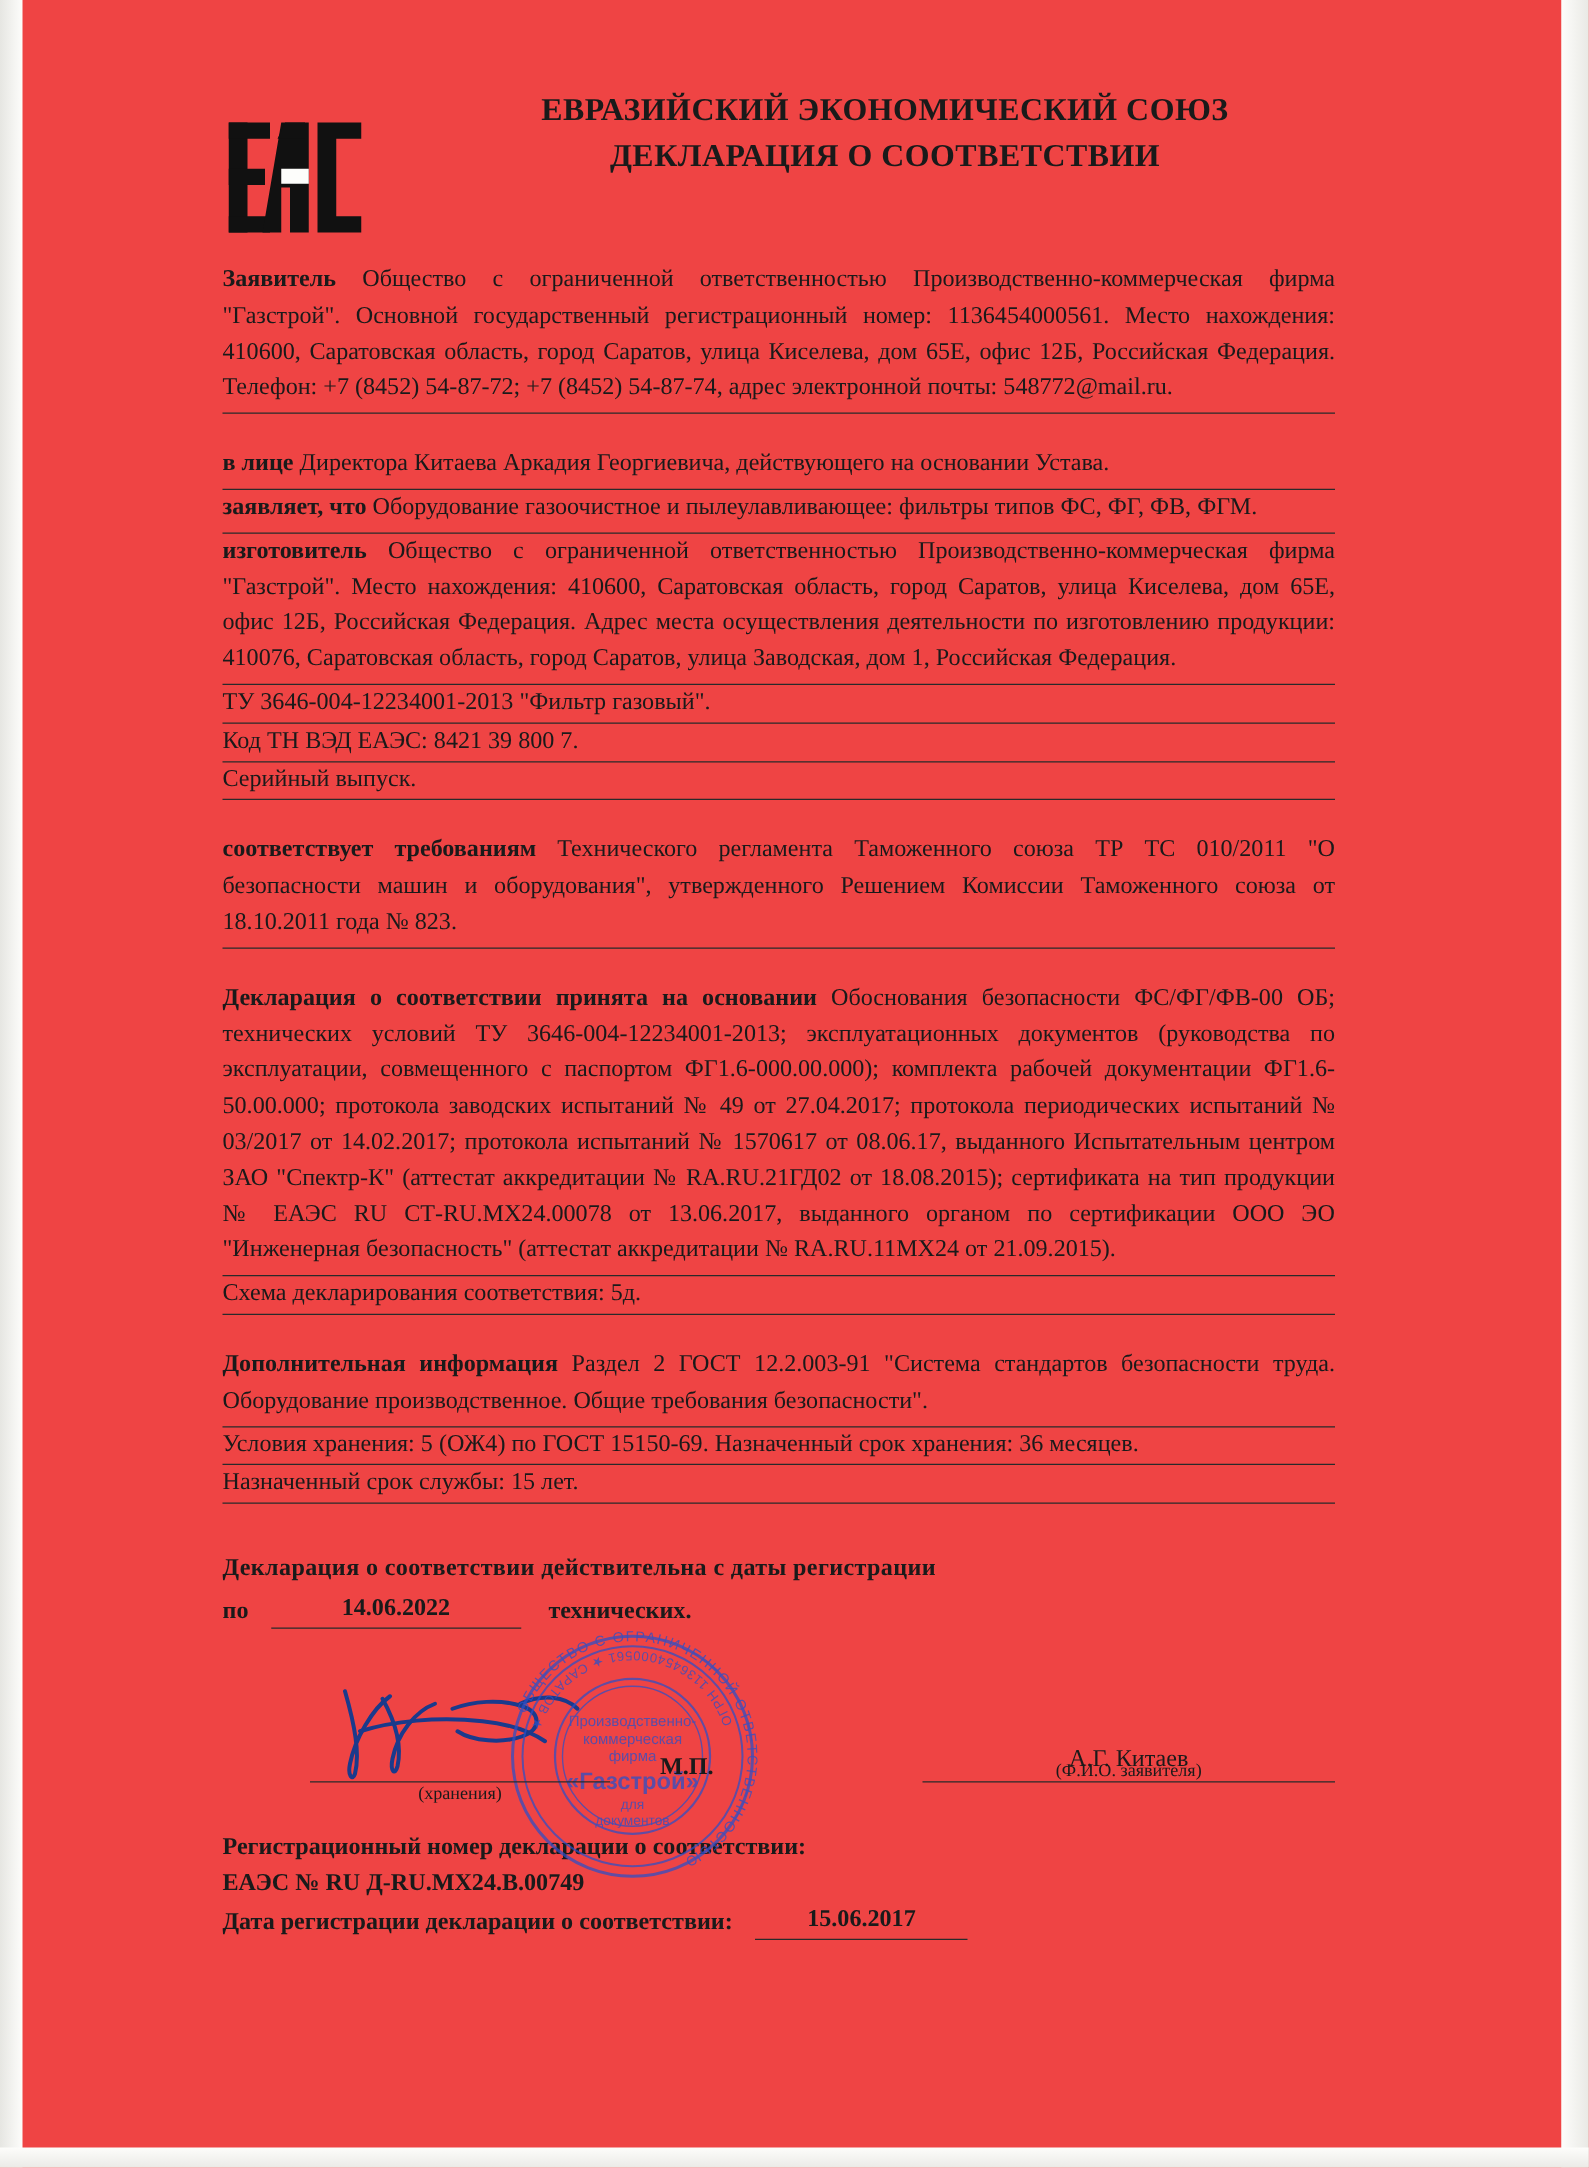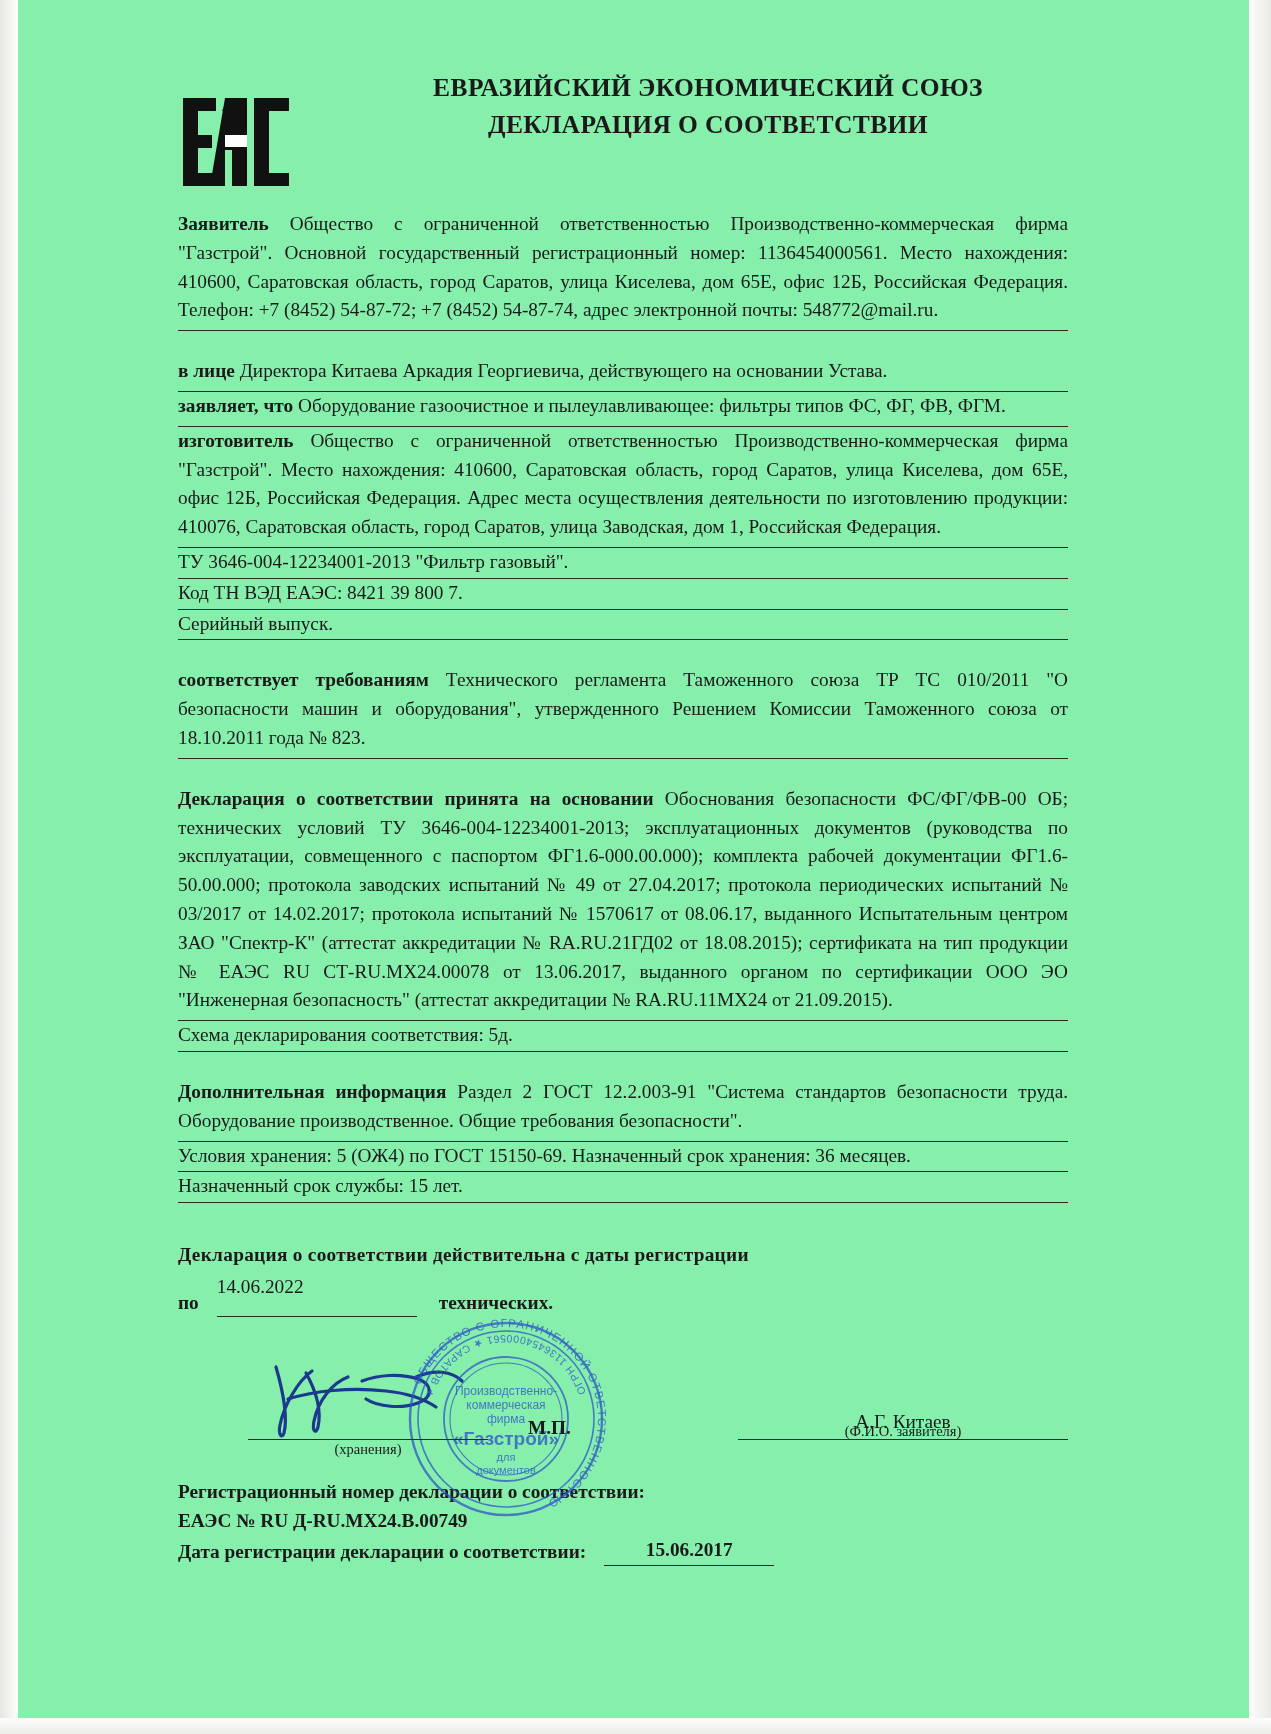--- a/index.html
+++ b/index.html
@@ -12,21 +12,21 @@
     width: 1271px;
     height: 1734px;
     position: relative;
     font-family: "Liberation Serif", serif;
     color: #1a1a1a;
     overflow: hidden;
   }
   .page {
     position: absolute;
     inset: 0;
-    background: #86efac;
+    background: #ef4444;
   }
   
   .scan-edge-left {
     position: absolute;
     left: 0; top: 0; bottom: 0;
     width: 18px;
     background: linear-gradient(to right, #e6e6e2, #fdfdfb);
   }
   .scan-edge-right {
     position: absolute;
@@ -113,24 +113,24 @@
     display: flex;
     align-items: flex-end;
     font-size: 19.3px;
     font-weight: bold;
     line-height: 28px;
     margin-top: 4px;
   }
   .valid-row .po { margin-right: 18px; font-family: Liberation Serif, serif; }
   .date-slot {
     min-width: 200px;
-    text-align: left;
-    border-bottom: 1px solid #2a2a2a;
-    font-weight: normal;
-    padding-bottom: 15px;
+    text-align: center;
+    border-bottom: 1px solid #2a2a2a;
+    font-weight: bold;
+    padding-bottom: 1px;
   }
   .valid-row .incl { margin-left: 22px; }
 
   .sig-area {
     position: relative;
     height: 150px;
     margin-top: 4px;
   }
   .sig-line-left {
     position: absolute;

